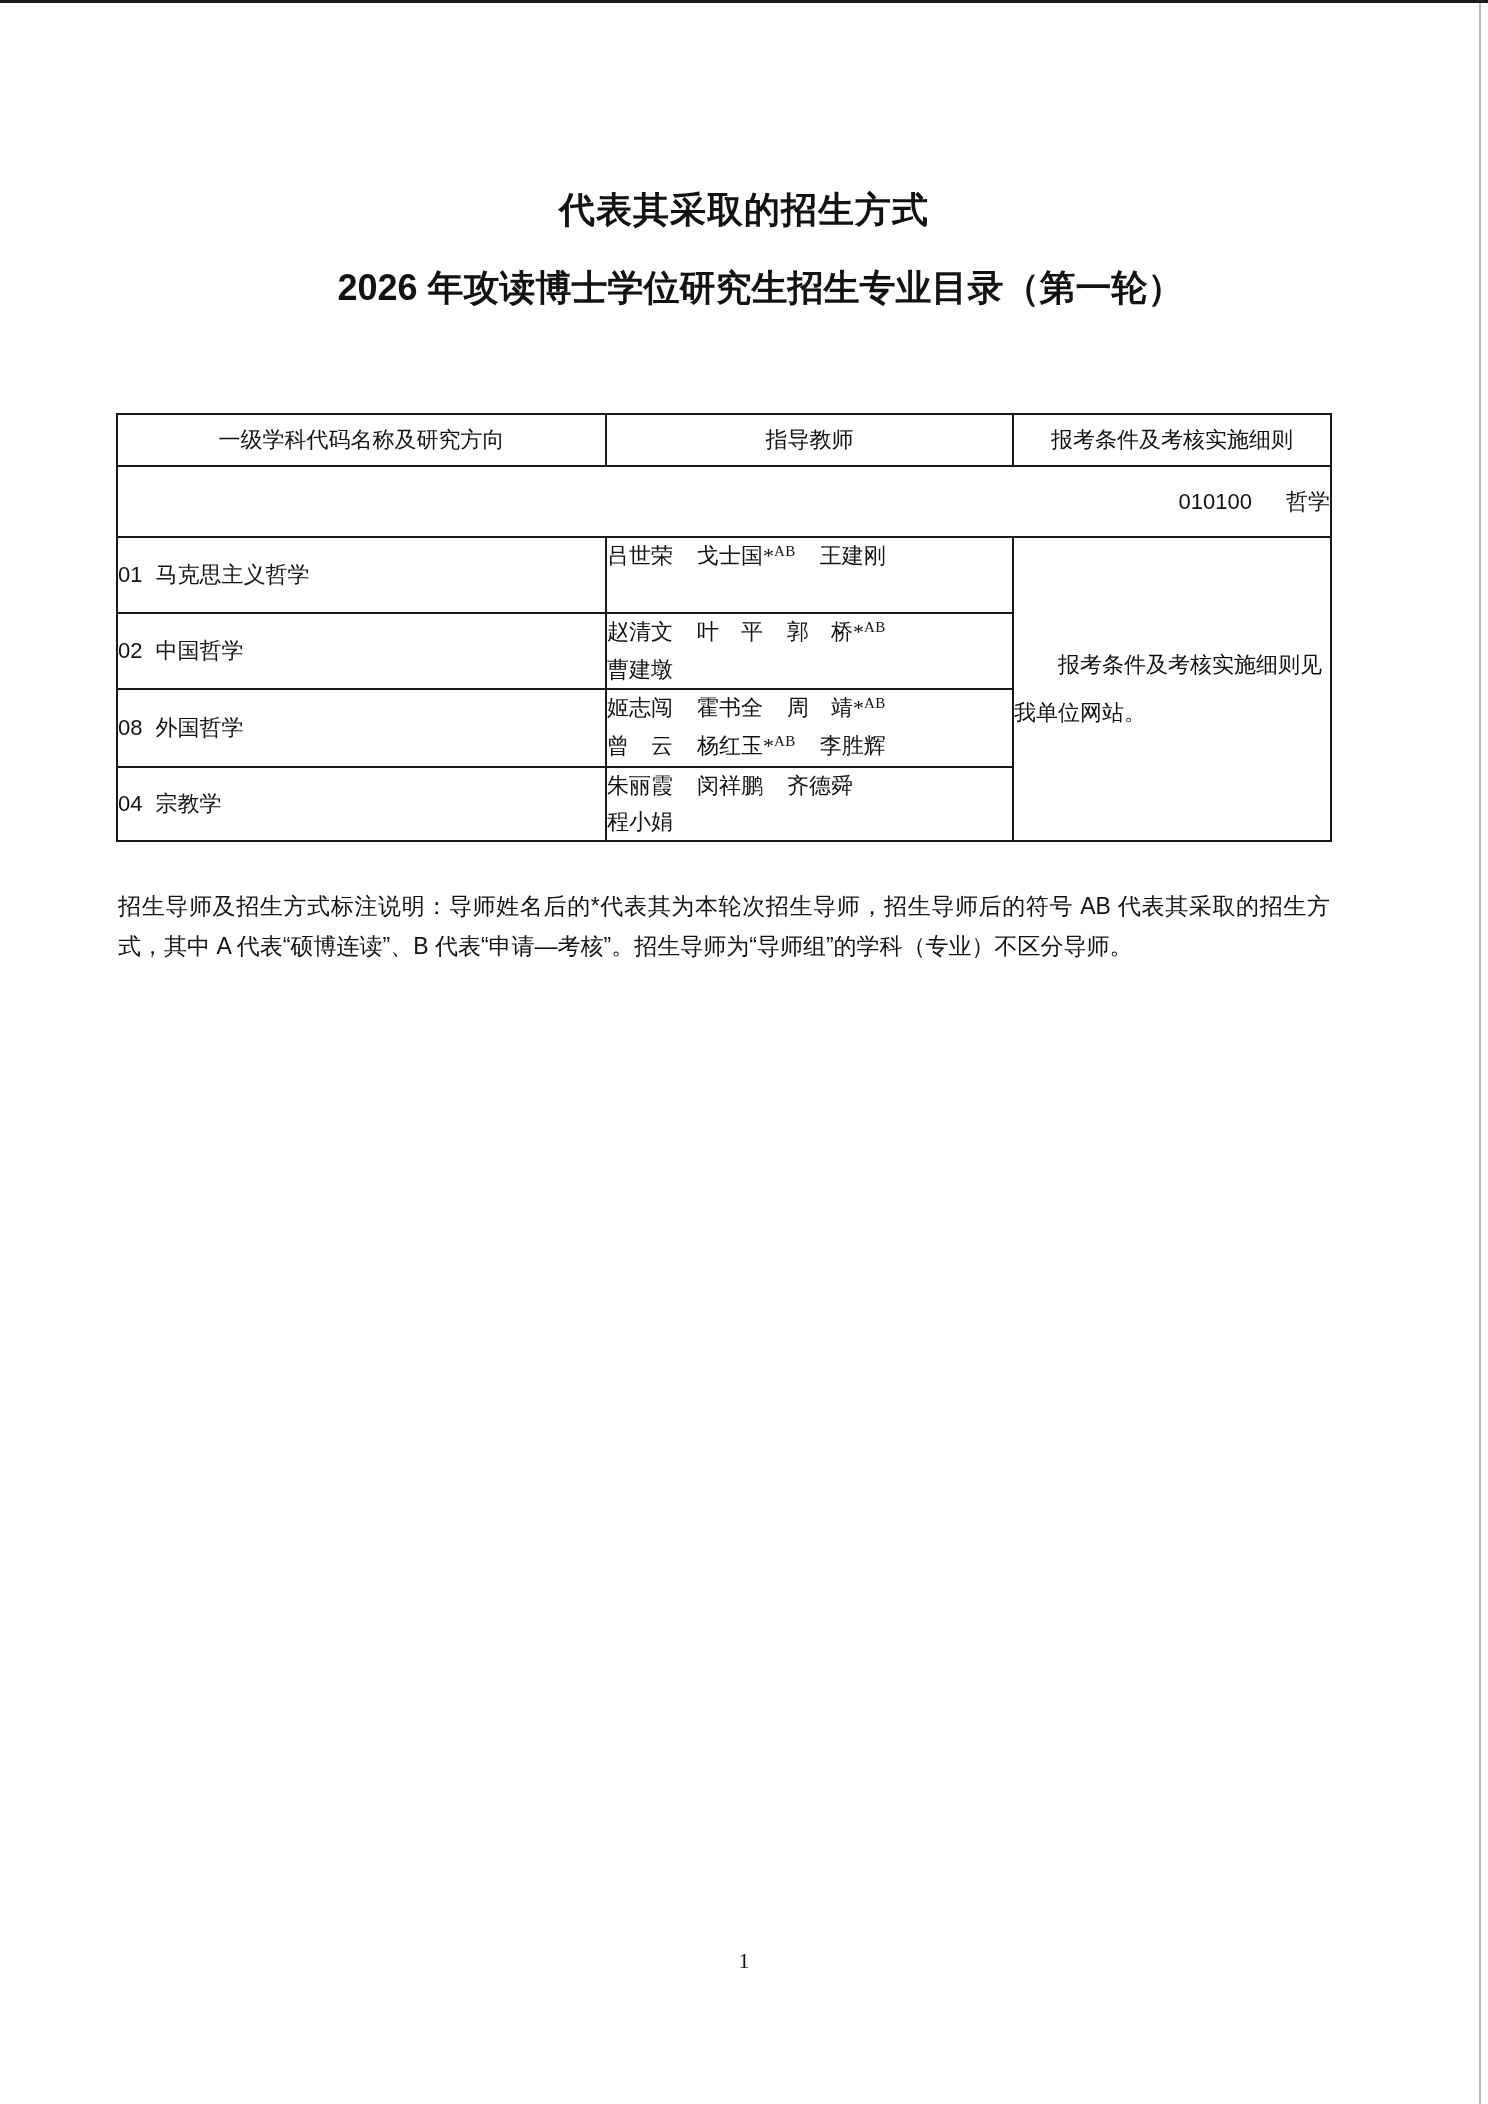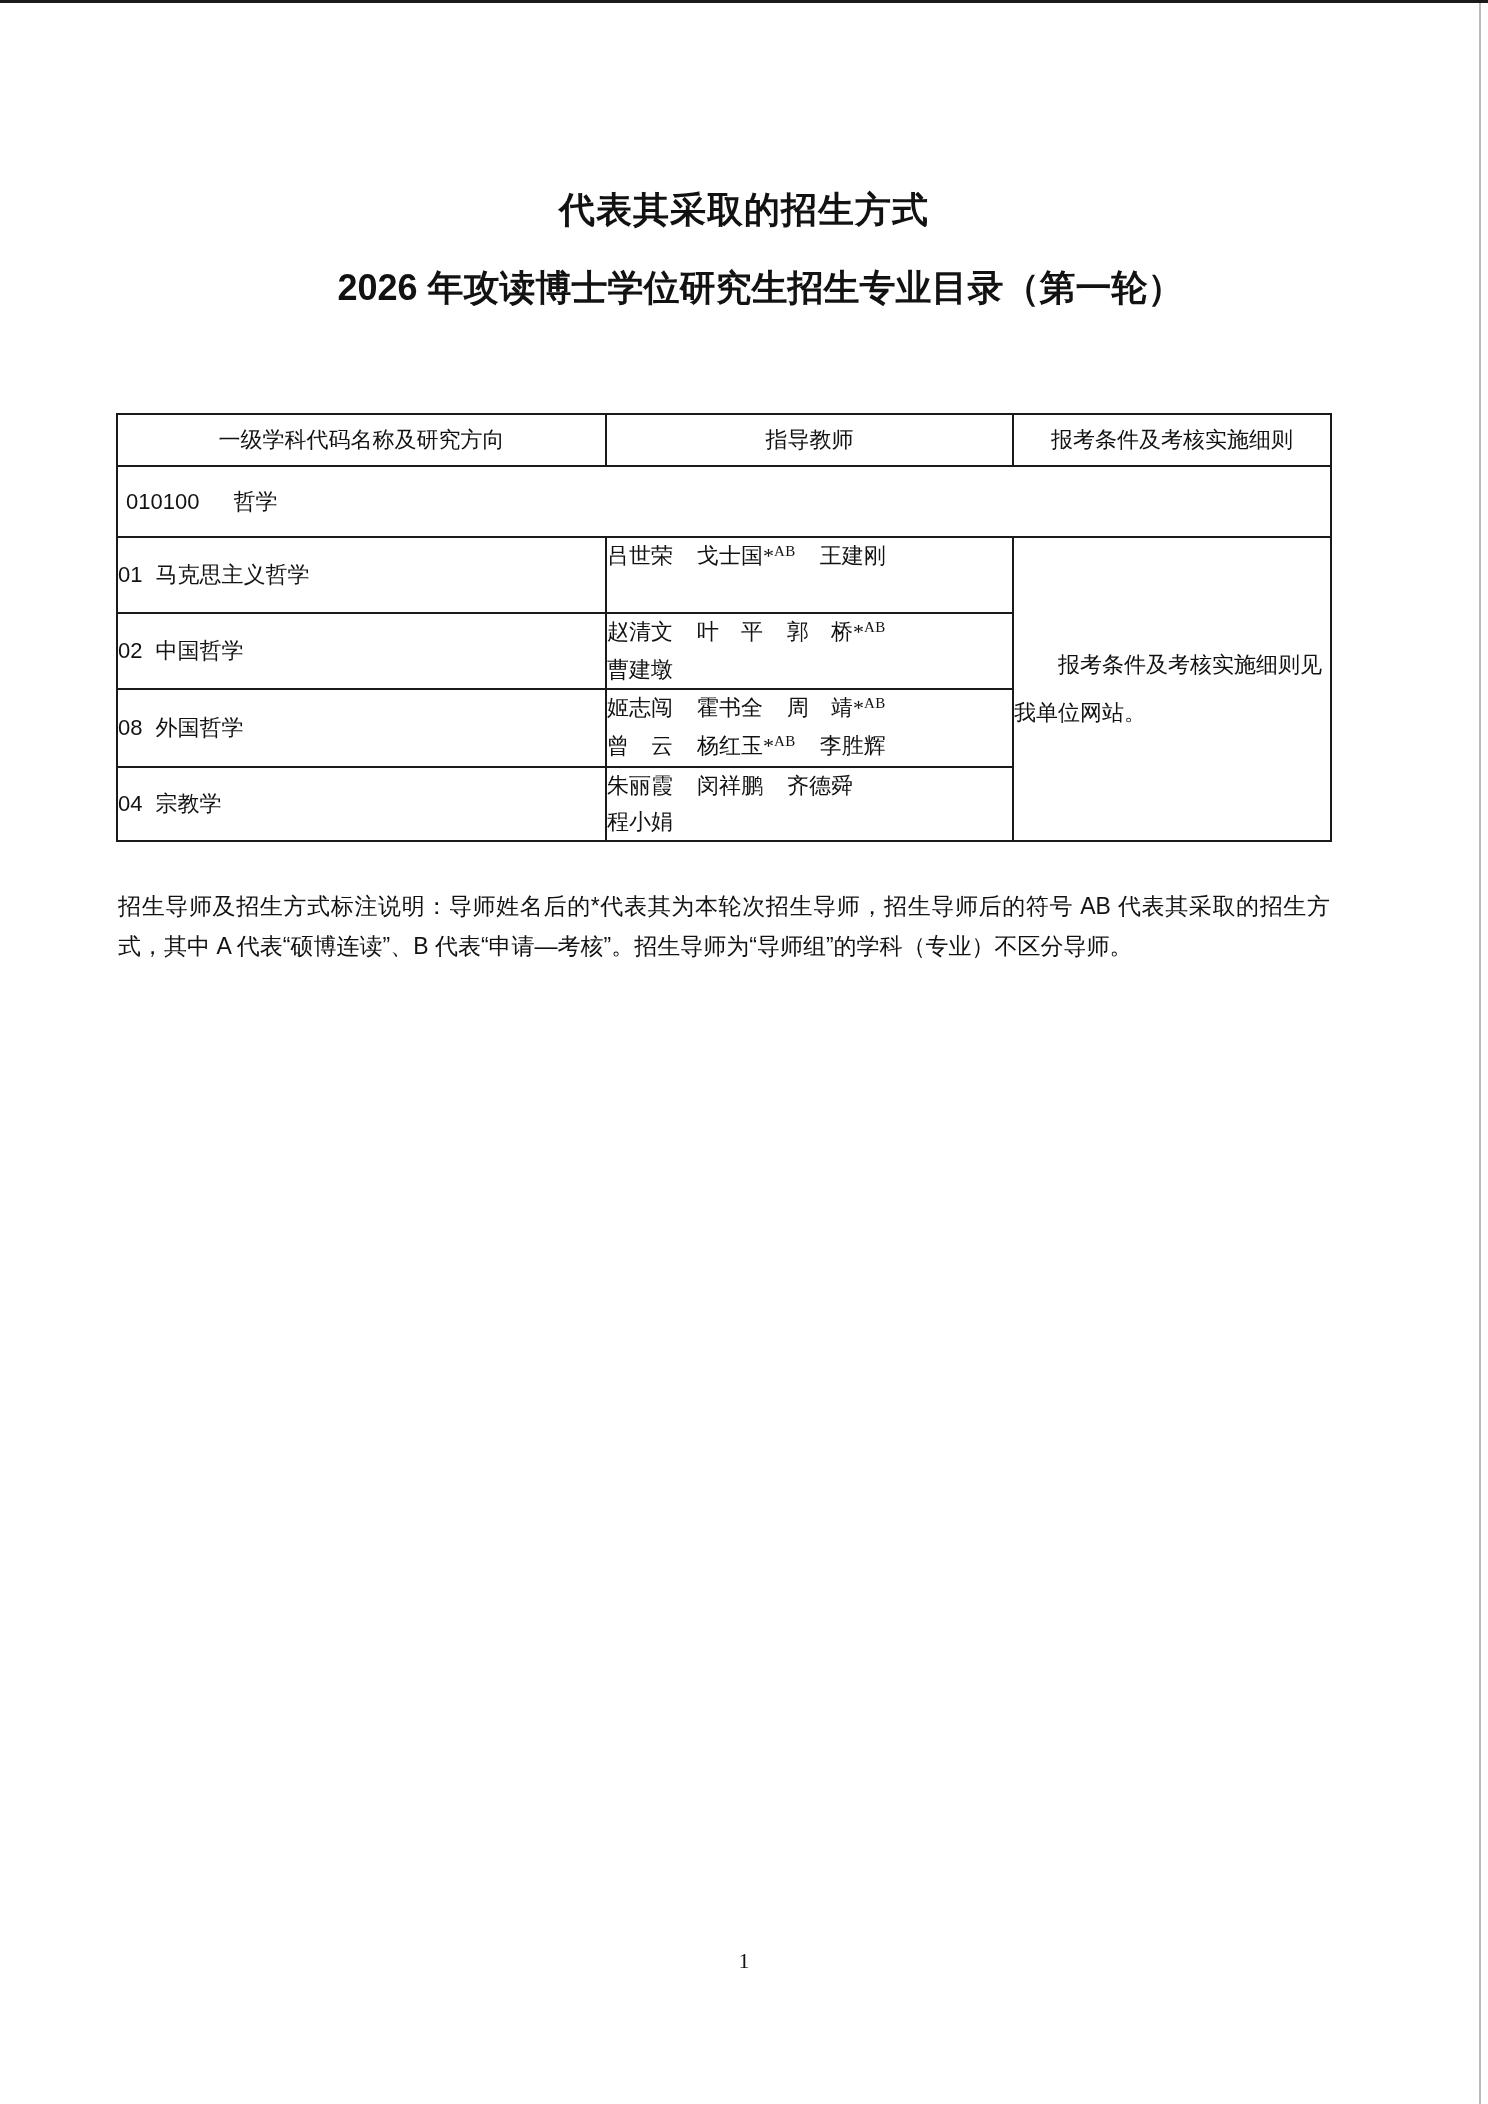--- a/index.html
+++ b/index.html
@@ -48,21 +48,21 @@
     font-weight:500;
     text-align:center;
     vertical-align:middle;
   }
   tr.discipline-row td {
     height:69px;
     font-family:"Liberation Sans", sans-serif;
     font-weight:500;
     vertical-align:middle;
     padding-left:8px;
-    text-align:left;
+    text-align:right;
   }
   .disc-code { margin-right:34px; }
   td.dir-cell {
     vertical-align:middle;
     padding-left:10px;
     font-family:Liberation Sans, sans-serif;
   }
   .dir-code { margin-right:13px; }
   td.teach-cell {
     vertical-align:top;

